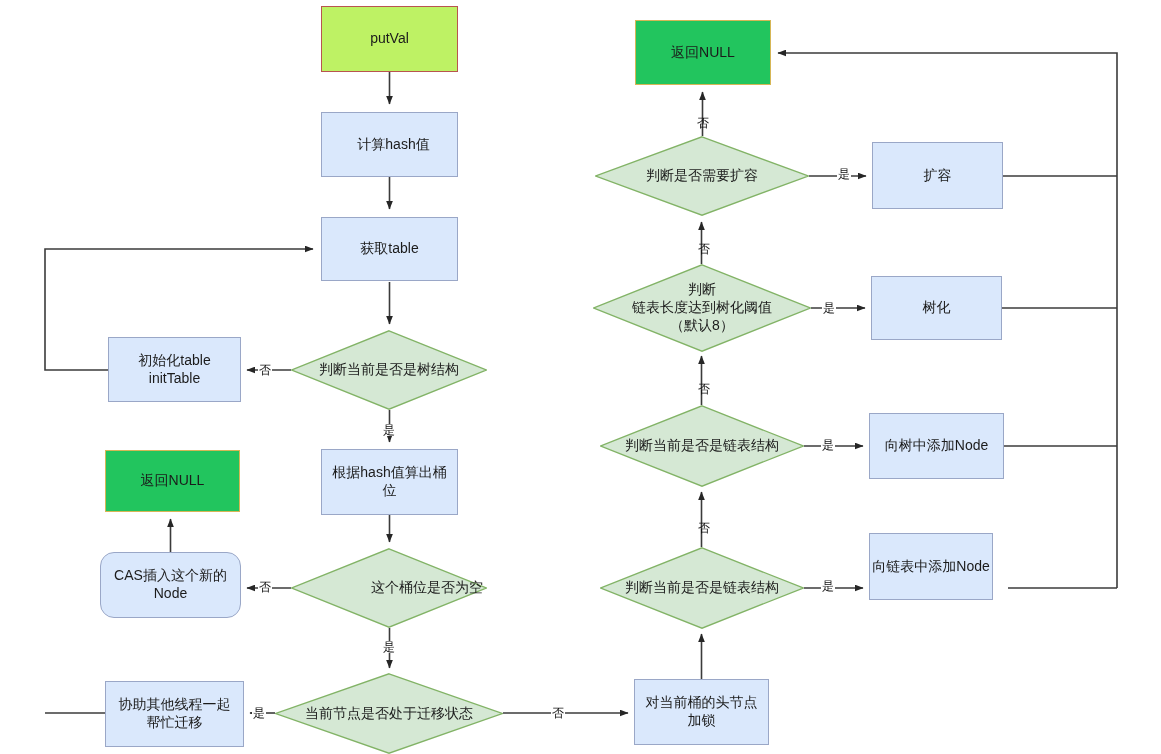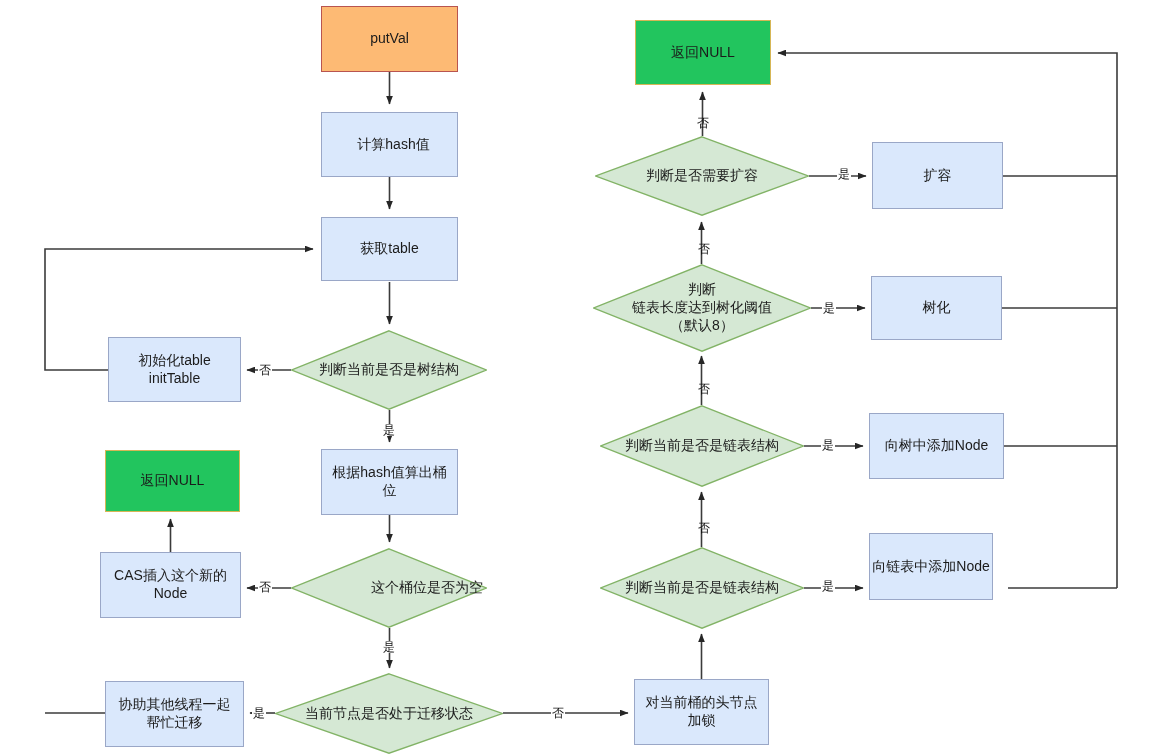--- a/index.html
+++ b/index.html
@@ -38,21 +38,21 @@
     line-height: 1.28;
     white-space: pre-line;
     z-index: 3;
   }
   .rect {
     border: 1px solid #9aa7c7;
     background: #dae8fc;
   }
   .rect.start {
     border: 1px solid #b85450;
-    background: #fdba74;
+    background: #bef264;
   }
   .rect.ret {
     border: 1px solid #d6b656;
     background: #22c55e;
   }
   .diamond {
     background: transparent;
     border: 0;
   }
   .diamond .dshape {
@@ -133,21 +133,21 @@
       <div class="node diamond" style="left: 291px; top: 330px; width: 196px; height: 80px;"><svg class="dshape" viewBox="0 0 196 80" preserveAspectRatio="none">
           <polygon points="98,0.8 195.2,40 98,79.2 0.8,40" fill="#d5e8d4" stroke="#82b366" stroke-width="1.3"></polygon>
         </svg><span class="dlabel">判断当前是否是树结构</span></div>
       <div class="node rect" style="left: 108px; top: 337px; width: 133px; height: 65px;"><span>初始化table
 initTable</span></div>
       <div class="node rect" style="left: 321px; top: 449px; width: 137px; height: 66px;"><span>根据hash值算出桶
 位</span></div>
       <div class="node diamond" style="left: 291px; top: 548px; width: 196px; height: 80px; justify-content: flex-end;"><svg class="dshape" viewBox="0 0 196 80" preserveAspectRatio="none">
           <polygon points="98,0.8 195.2,40 98,79.2 0.8,40" fill="#d5e8d4" stroke="#82b366" stroke-width="1.3"></polygon>
         </svg><span class="dlabel">这个桶位是否为空</span></div>
-      <div class="node rect" style="left: 100px; top: 552px; width: 141px; height: 66px;"><span>CAS插入这个新的
+      <div class="node rect" style="left: 100px; top: 552px; width: 141px; height: 66px; border-radius: 14px;"><span>CAS插入这个新的
 Node</span></div>
       <div class="node rect ret" style="left: 105px; top: 450px; width: 135px; height: 62px;"><span>返回NULL</span></div>
       <div class="node diamond" style="left: 275px; top: 673px; width: 228px; height: 81px;"><svg class="dshape" viewBox="0 0 228 81" preserveAspectRatio="none">
           <polygon points="114,0.8 227.2,40.5 114,80.2 0.8,40.5" fill="#d5e8d4" stroke="#82b366" stroke-width="1.3"></polygon>
         </svg><span class="dlabel">当前节点是否处于迁移状态</span></div>
       <div class="node rect" style="left: 105px; top: 681px; width: 139px; height: 66px;"><span>协助其他线程一起
 帮忙迁移</span></div>
       <div class="node rect" style="left: 634px; top: 679px; width: 135px; height: 66px;"><span>对当前桶的头节点
 加锁</span></div>
       <div class="node diamond" style="left: 600px; top: 547px; width: 204px; height: 82px;"><svg class="dshape" viewBox="0 0 204 82" preserveAspectRatio="none">

